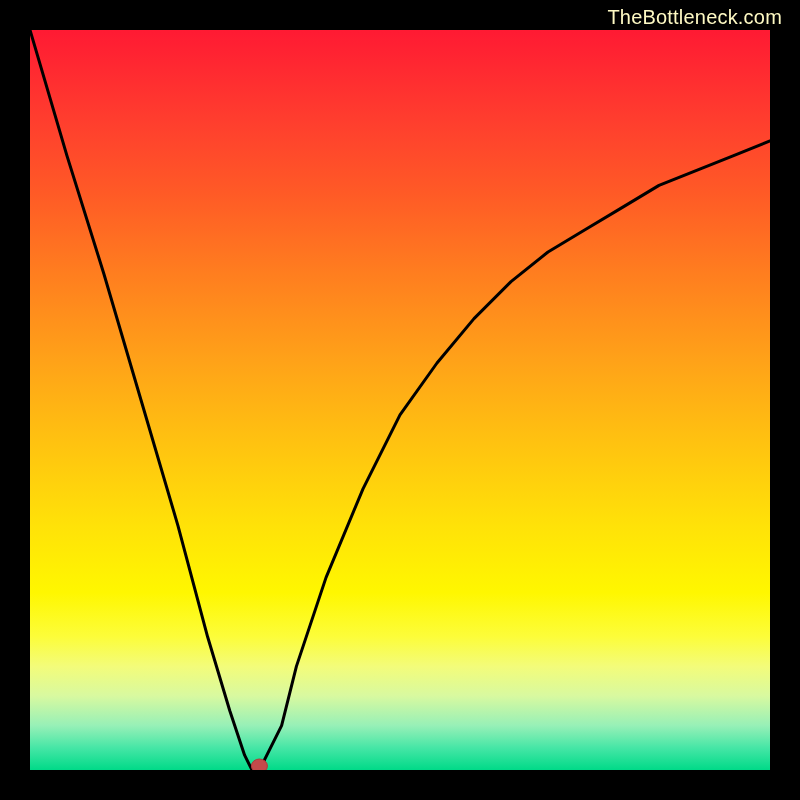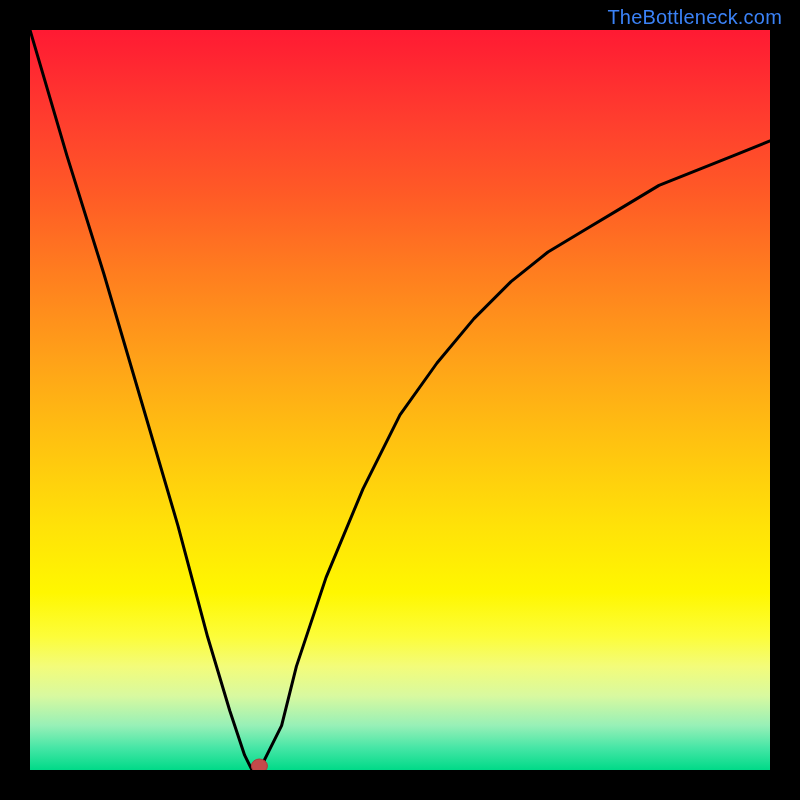--- a/index.html
+++ b/index.html
@@ -40,21 +40,21 @@
       #46e6a6 97%,
       #00da88 100%
     );
   }
   .watermark {
     position: absolute;
     top: 6px;
     right: 18px;
     font-family: Arial, Helvetica, sans-serif;
     font-size: 20px;
-    color: #3b82f6;
+    color: #fef9c3;
     letter-spacing: 0.2px;
     user-select: none;
     text-align: right;
   }
   svg.curve {
     position: absolute;
     left: 0;
     top: 0;
     width: 740px;
     height: 740px;

